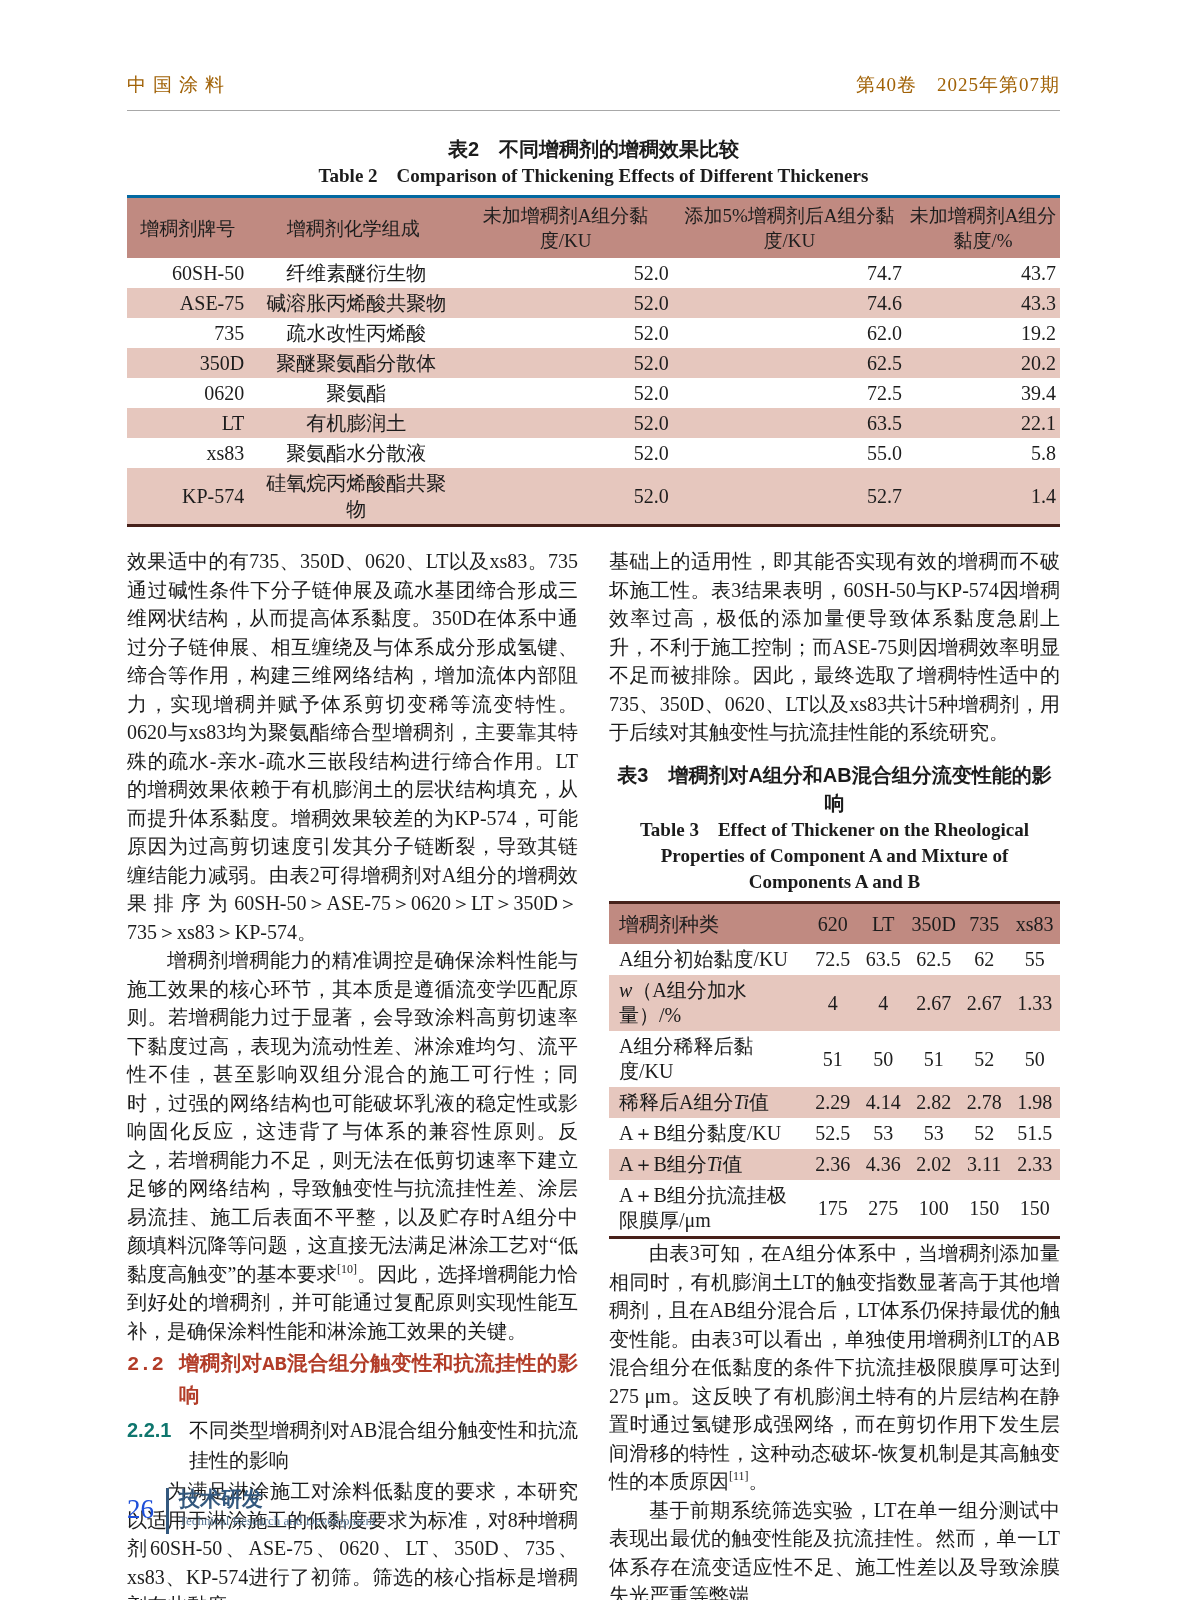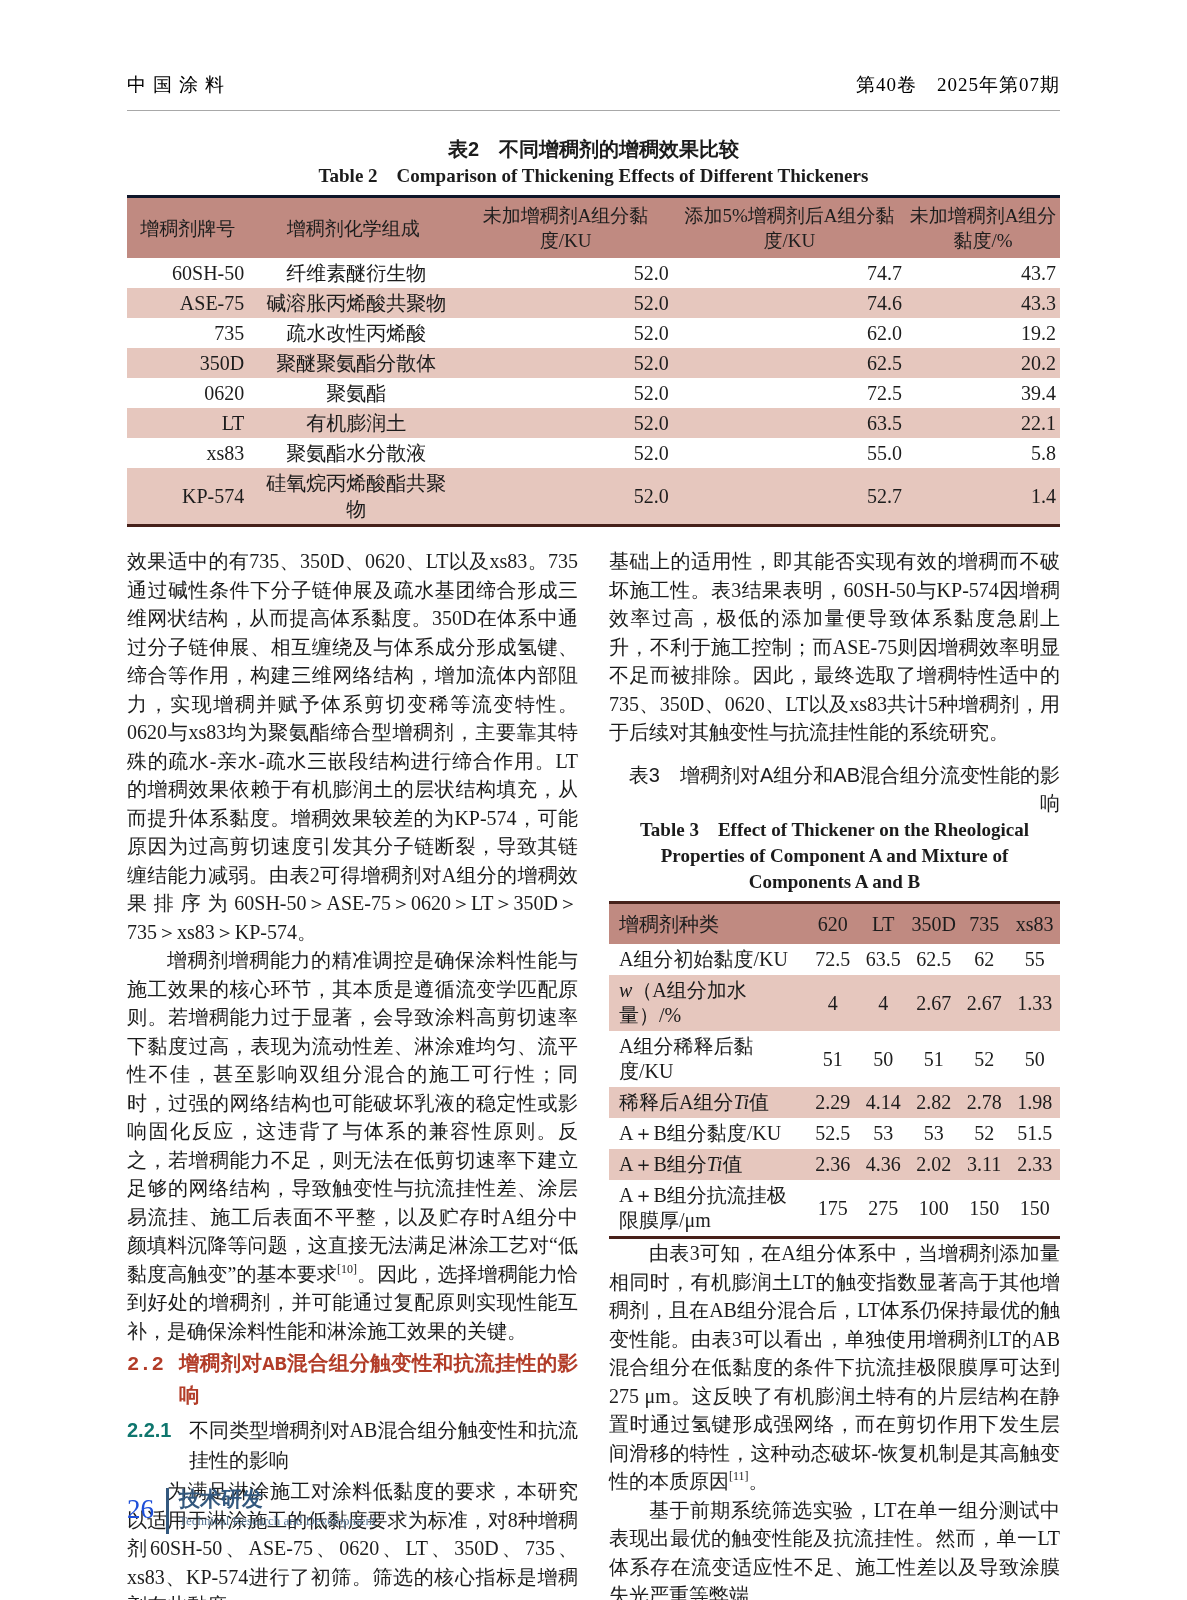--- a/index.html
+++ b/index.html
@@ -1,49 +1,49 @@
 <!DOCTYPE html>
 <html><head>
 <meta charset="utf-8">
 <style>
   html,body{margin:0;padding:0;background:#ffffff;}
   .page{position:relative;width:1187px;height:1600px;background:#ffffff;overflow:hidden;
         font-family:"Liberation Serif","DejaVu Serif",serif;color:#1c1c1c;}
   .page-header{position:absolute;left:127px;right:127px;top:72px;display:flex;
         justify-content:space-between;align-items:flex-end;border-bottom:1px solid #a8a8a8;
-        padding-bottom:12px;font-size:19px;color:#000000;gap:20px;}
+        padding-bottom:12px;font-size:19px;color:#a16207;gap:20px;}
   .journal-name{letter-spacing:7px;}
   .issue-info{letter-spacing:1px;}
   .content{position:absolute;left:127px;right:127px;top:126px;}
   .tbl-caption{text-align:center;margin-top:10px;}
   .tbl-caption .zh{font-family:"Liberation Sans","DejaVu Sans",sans-serif;font-weight:bold;
         font-size:20px;line-height:27px;}
   .tbl-caption .en{font-weight:bold;font-size:19px;line-height:26px;}
   table{border-collapse:collapse;width:100%;}
-  .data-table{border-top:3px solid #0f172a;border-bottom:3px solid #47211a;margin-top:6px;}
+  .data-table{border-top:3px solid #0369a1;border-bottom:3px solid #47211a;margin-top:6px;}
   .data-table th{background:#c08a81;font-weight:normal;font-size:19px;line-height:25px;
         padding:5px 3px;color:#1d1d1d;}
   .data-table td{font-size:20px;line-height:26px;padding:2px 4px;text-align:right;}
   .data-table td.lft{text-align:center;padding-left:10px;}
   tr.rose{background:#e6c7be;}
   .cols{display:flex;gap:31px;margin-top:20px;}
   .col{width:451px;font-size:20px;line-height:28.5px;text-align:justify;}
   .col p{margin:0;}
   .indent{text-indent:2em;}
   .ref{font-size:12px;vertical-align:super;line-height:0;}
   .h22{display:flex;color:#b23c28;font-family:Liberation Mono, monospace;
         font-weight:bold;font-size:20.5px;line-height:32px;margin:4px 0 2px 0;}
   .h22 .h-num{width:52px;flex:none;}
   .h221{display:flex;line-height:30px;margin:2px 0 2px 0;}
   .h221 .h-num{width:62px;flex:none;color:#0f766e;
         font-family:Liberation Sans, sans-serif;font-weight:bold;}
   .t3-wrap{margin-top:14px;}
   .t3-caption{text-align:center;}
-  .t3-caption .zh{font-family:"Liberation Sans","DejaVu Sans",sans-serif;font-weight:normal;
-        font-size:20px;line-height:28px;text-align:right;}
+  .t3-caption .zh{font-family:"Liberation Sans","DejaVu Sans",sans-serif;font-weight:bold;
+        font-size:20px;line-height:28px;}
   .t3-caption .en{font-weight:bold;font-size:19px;line-height:26px;}
   .t3{border-top:3px solid #47211a;border-bottom:3px solid #47211a;margin-top:6px;}
   .t3 th{background:#c08a81;font-weight:normal;font-size:20px;text-align:center;
         padding:6px 2px;}
   .t3 th.lft{text-align:left;padding-left:10px;}
   .t3 td{font-size:20px;line-height:25px;padding:3px 2px;text-align:center;}
   .t3 td.lft{text-align:left;padding-left:10px;}
   .t3 i{font-style:italic;}
   .after-t3{margin-top:14px;}
   .page-footer{position:absolute;left:127px;top:1486px;display:flex;align-items:flex-start;}

